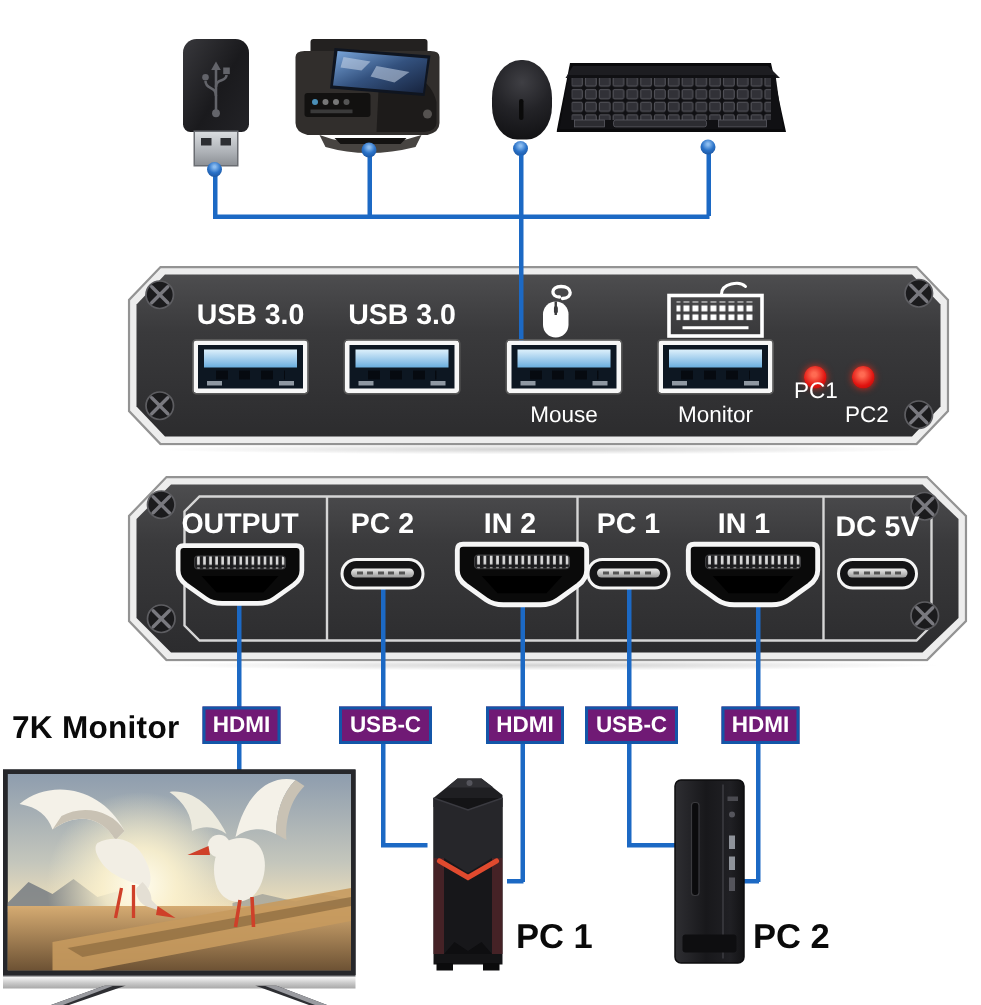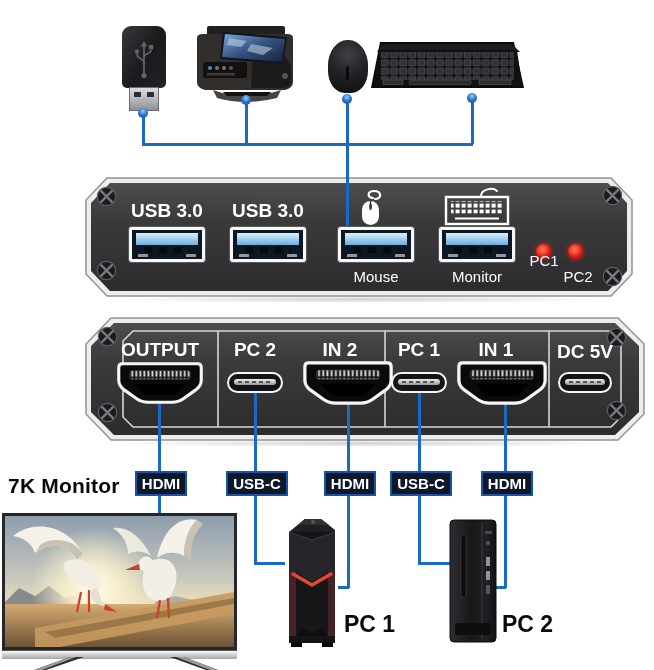--- a/index.html
+++ b/index.html
@@ -6,21 +6,21 @@
   .canvas{position:relative;width:654px;height:670px;background:#fff;overflow:hidden;
           font-family:"Liberation Sans",sans-serif;}
   .abs{position:absolute;}
   .heading{position:absolute;font-weight:bold;font-size:21px;color:#0a0a0a;white-space:nowrap;letter-spacing:.2px;}
   .panel-lbl{position:absolute;color:#fff;font-weight:bold;font-size:19px;text-align:center;white-space:nowrap;}
   .sub-lbl{position:absolute;color:#fff;font-weight:normal;font-size:15px;text-align:center;white-space:nowrap;}
   .vline{position:absolute;width:2.5px;background:#1c69c4;}
   .hline{position:absolute;height:2.5px;background:#1c69c4;}
   .dot{position:absolute;width:10px;height:10px;border-radius:50%;
        background:radial-gradient(circle at 50% 32%, #8cbdf0 8%, #2a72c8 48%, #16498e);}
-  .badge{position:absolute;height:21px;line-height:21px;background:#0f172a;border:2px solid #1356a8;
+  .badge{position:absolute;height:21px;line-height:21px;background:#701a75;border:2px solid #1356a8;
          color:#fff;font-weight:bold;font-size:15px;text-align:center;box-sizing:content-box;}
   .screw{position:absolute;width:21px;height:21px;}
   
   .usba{position:absolute;width:76px;height:35px;background:#0d1722;border:3px solid #f7f7f7;
         outline:1px solid #5a5a5a;border-radius:2px;box-sizing:border-box;}
   .usba-tongue{position:absolute;left:4px;right:4px;top:3px;height:12px;
         background:linear-gradient(#ddf0fb,#8ec2e8 70%,#6aaede);}
   .usba-pins{position:absolute;left:12px;right:12px;top:17px;height:6px;
         background:repeating-linear-gradient(90deg,#060a10 0 8px,transparent 8px 15px);}
   .usba::before,.usba::after{content:"";position:absolute;bottom:2px;width:10px;height:3px;background:#8f98a2;}

